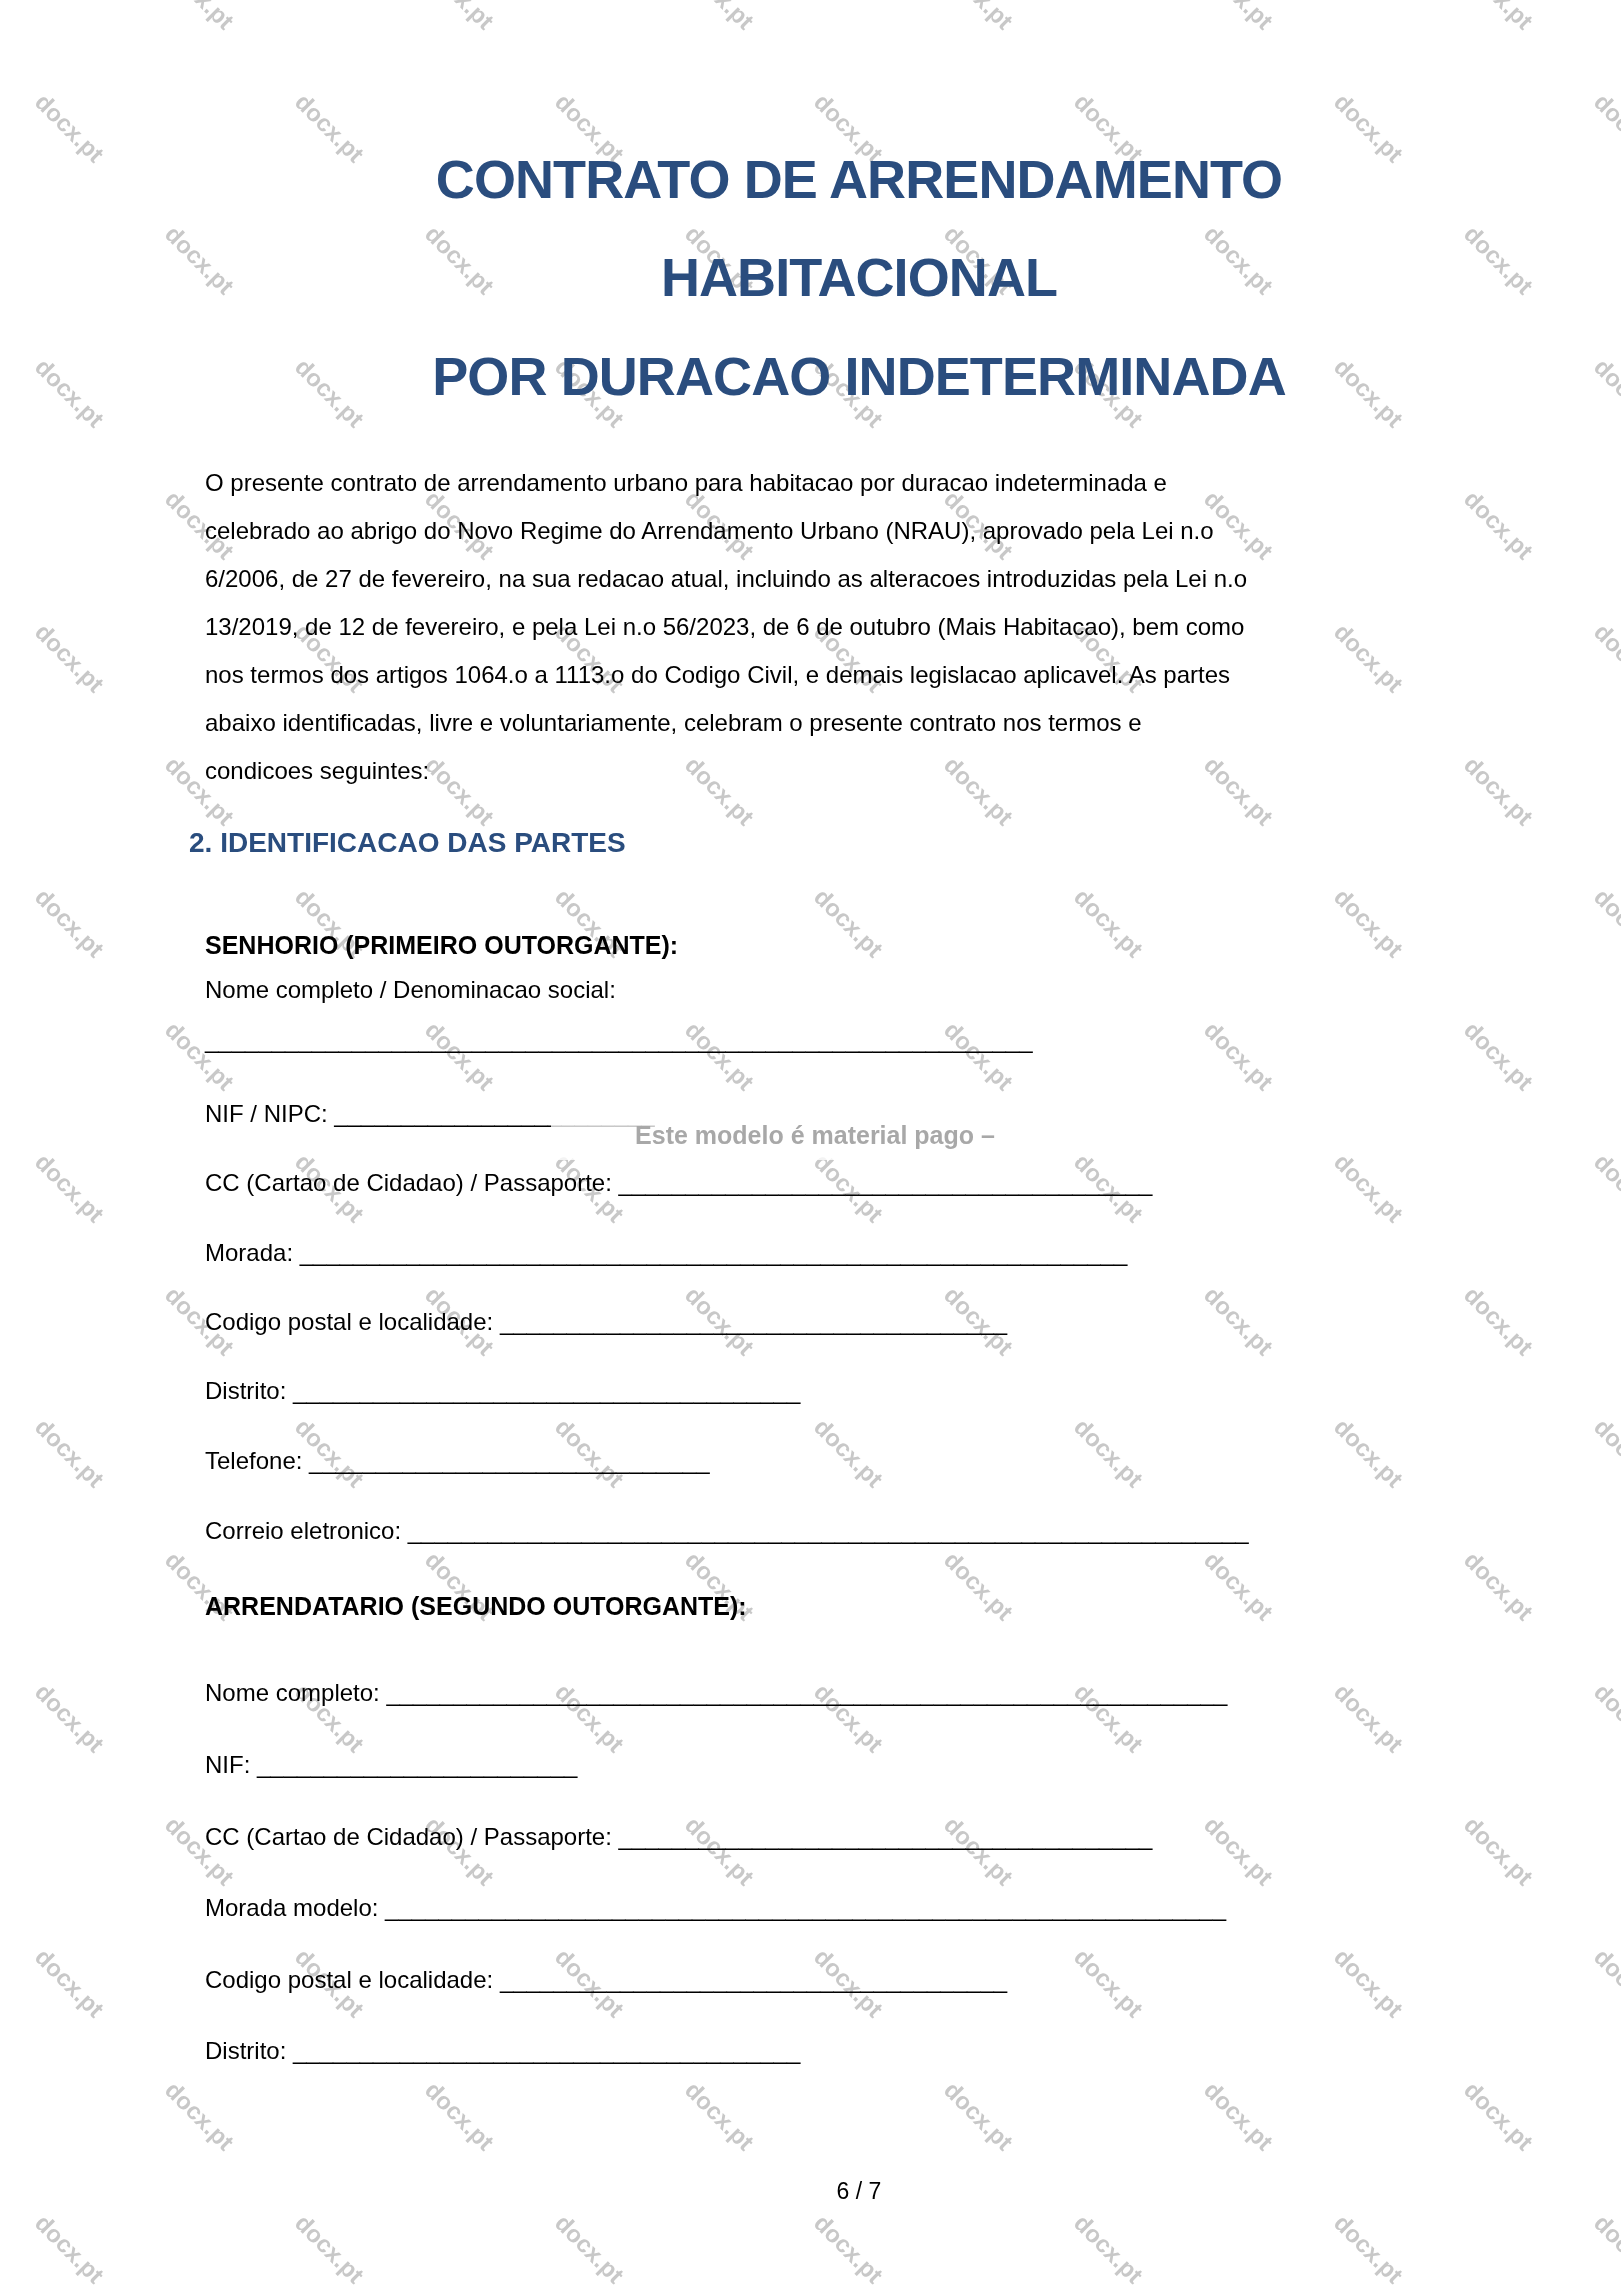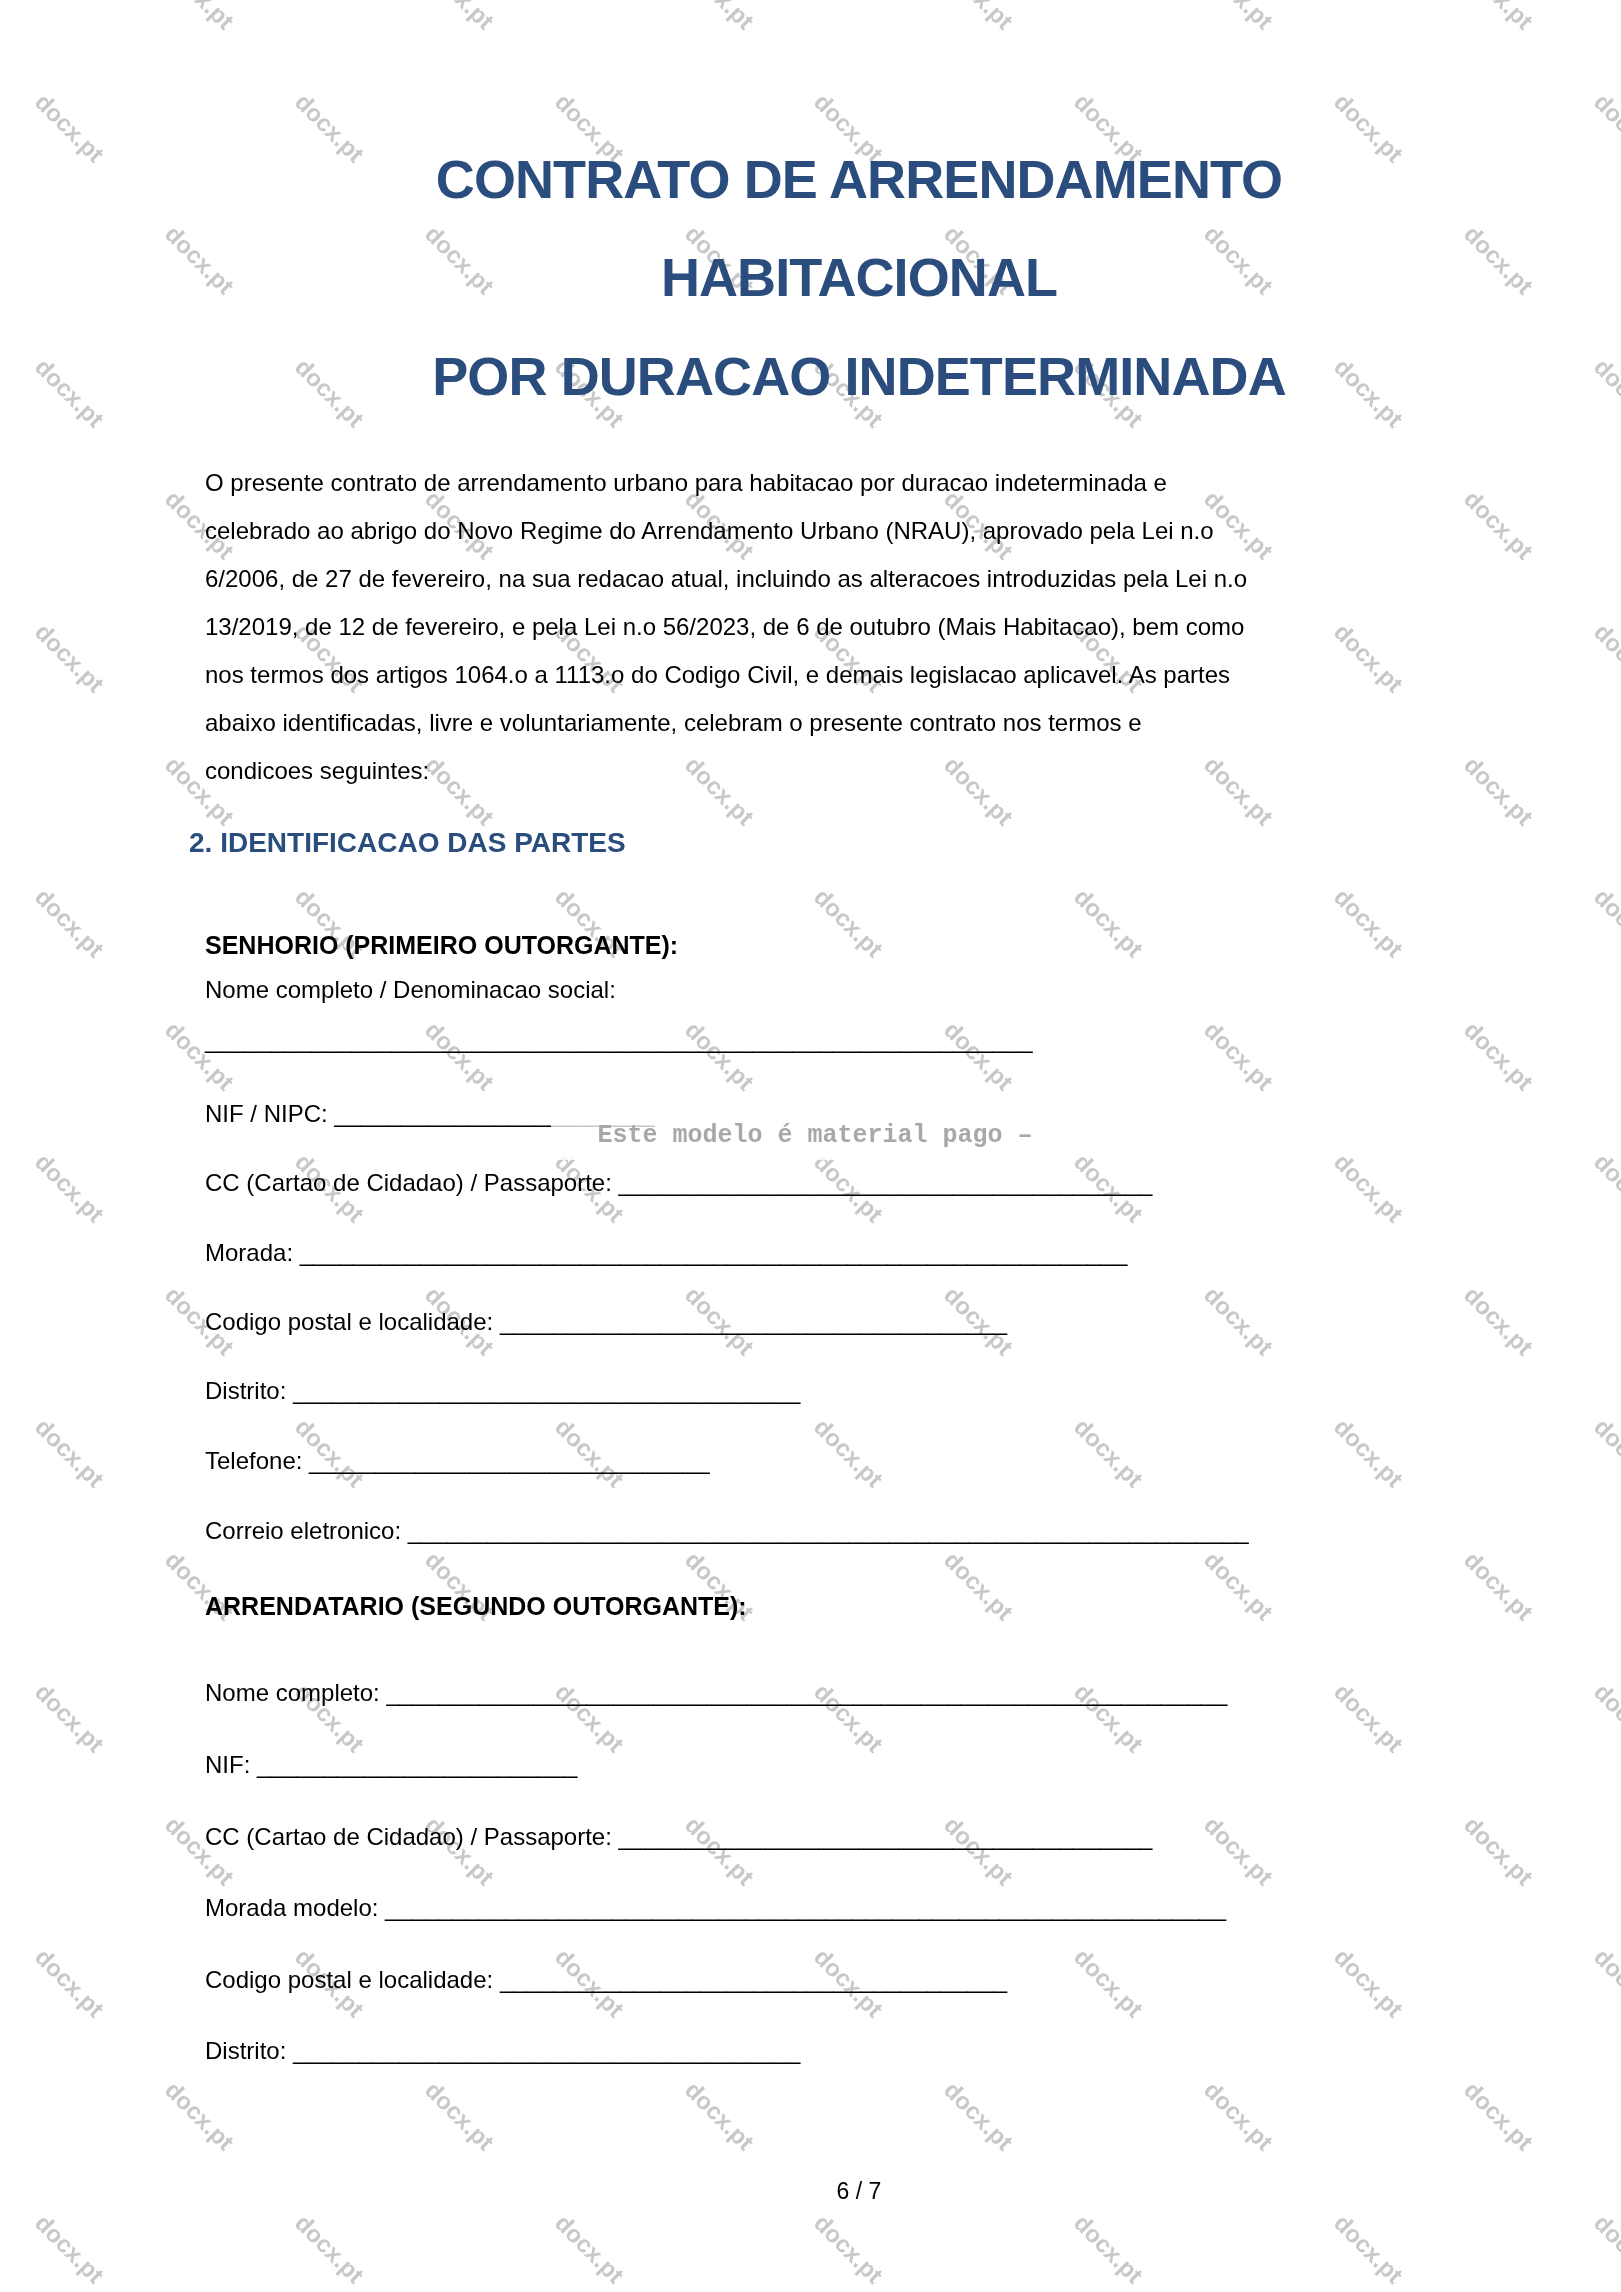--- a/index.html
+++ b/index.html
@@ -73,21 +73,20 @@
     left:551px;top:1114px;
     width:528px;
     padding:5.4px 0 7.2px 0;
     background:rgba(255,255,255,0.78);
     text-align:center;
     font-size:25px;
     line-height:33px;
     font-weight:bold;
     color:#a8a8a8;
     white-space:nowrap;
-    font-family:Liberation Mono, monospace;
   }
 </style>
 </head>
 <body>
 
 <div class="page">
 
   <div class="wm-layer" id="wm-layer">
       <span class="wm" style="color: rgb(200, 200, 200); left: 179px; top: -45px;">docx.pt</span>
       <span class="wm" style="color: rgb(200, 200, 200); left: 439px; top: -45px;">docx.pt</span>

